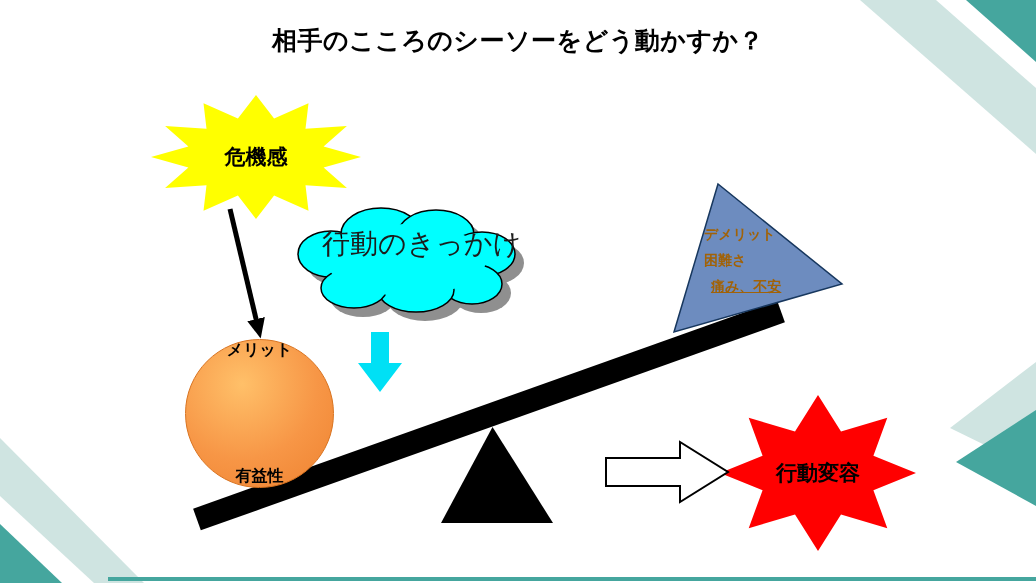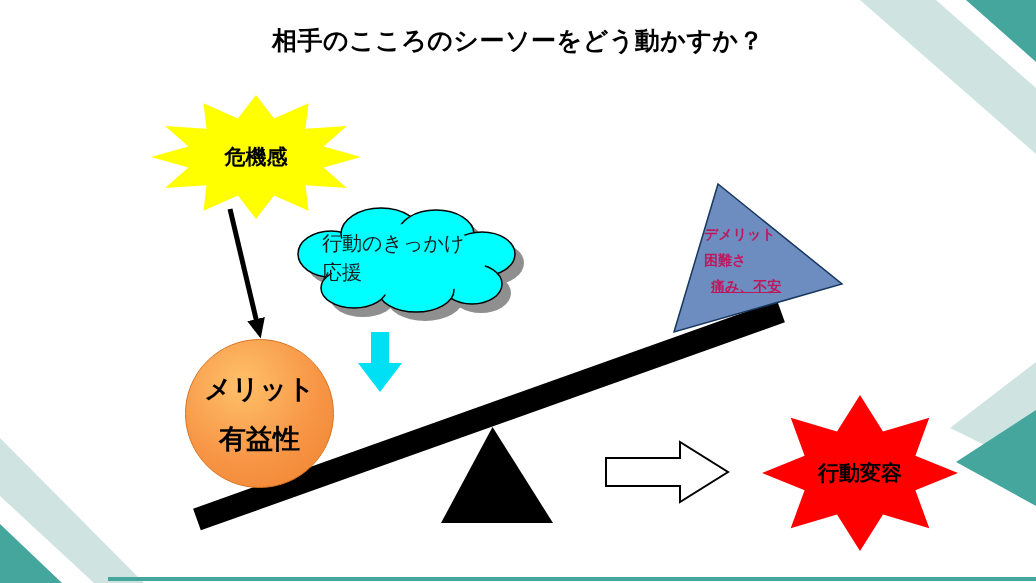--- a/index.html
+++ b/index.html
@@ -25,26 +25,26 @@
   .shape-label{
     position:absolute;inset:0;
     display:flex;align-items:center;justify-content:center;
     font-weight:bold;color:#000;
   }
   .crisis-label{font-size:21px;}
   .behavior-label{font-size:21px;}
 
   .cloud-text{
     position:absolute;left:322px;top:229px;
-    font-size:20px;line-height:29px;color:#1c1c1c;
+    font-size:28px;line-height:29px;color:#1c1c1c;
   }
 
   .triangle-text{
     position:absolute;left:704px;top:221px;
-    font-size:14px;font-weight:bold;line-height:26px;color:#be185d;
+    font-size:14px;font-weight:bold;line-height:26px;color:#a16207;
   }
   .triangle-text .t-line3{margin-left:7px;text-decoration:underline;}
 
   .seesaw-plank{
     position:absolute;left:179px;top:404px;
     width:620px;height:23px;background:#000;
     transform:rotate(-19.6deg);
   }
   .seesaw-fulcrum{
     position:absolute;left:441px;top:427px;
@@ -53,23 +53,23 @@
   }
 
   .merit-circle{
     position:absolute;left:185px;top:339px;
     width:147px;height:147px;border-radius:50%;
     background:radial-gradient(circle at 38% 30%, #ffc069 0%, #f79646 55%, #ee8230 100%);
     border:1px solid #d9731f;
   }
   .merit-circle .circle-text{
     position:absolute;inset:0;
-    display:flex;flex-direction:column;align-items:center;justify-content:center;
+    display:flex;flex-direction:column;align-items:center;justify-content:space-between;
     gap:14px;
-    font-size:27px;font-weight:bold;color:#000;
+    font-size:16px;font-weight:bold;color:#000;
   }
 
   .z0{z-index:0}.z1{z-index:1}.z2{z-index:2}.z3{z-index:3}
 </style>
 </head>
 <body>
 
 <div class="slide no-select">
 
   <svg class="abs z0" style="left:0;top:0" width="1036" height="583" viewBox="0 0 1036 583">
@@ -126,21 +126,20 @@
       <ellipse cx="150" cy="36" rx="38" ry="24"></ellipse>
         <ellipse cx="196" cy="56" rx="33" ry="22"></ellipse>
       <ellipse cx="186" cy="86" rx="30" ry="20"></ellipse>
         <ellipse cx="130" cy="92" rx="38" ry="22"></ellipse>
       <ellipse cx="68" cy="90" rx="33" ry="20"></ellipse>
     </g>
     <ellipse cx="120" cy="62" rx="80" ry="36" fill="#00ffff"></ellipse>
   </svg>
   <div class="cloud-text z3">
     <div>行動のきっかけ</div>
-    <div>応援</div>
   </div>
 
   <svg class="abs z3" style="left:355px;top:330px" width="50" height="66" viewBox="0 0 50 66">
     <polygon points="16,2 34,2 34,33 47,33 25,62 3,33 16,33" fill="#00e0f5" stroke="#ffffff" stroke-width="3" paint-order="stroke"></polygon>
   </svg>
 
   <svg class="abs z2" style="left:670px;top:180px" width="176" height="156" viewBox="0 0 176 156">
     <polygon points="48,4 4,152 172,104" fill="#6d8cbf" stroke="#17375e" stroke-width="1.5"></polygon>
   </svg>
   <div class="triangle-text z3">
@@ -149,21 +148,21 @@
     <div class="t-line3">痛み、不安</div>
   </div>
 
   <div class="merit-circle z2">
     <div class="circle-text">
       <span>メリット</span>
       <span>有益性</span>
     </div>
   </div>
 
-  <div class="abs z2" style="left:760px;top:393px;width:200px;height:160px">
+  <div class="abs z2" style="left:718px;top:393px;width:200px;height:160px">
     <svg width="200" height="160" viewBox="0 0 200 160">
       <polygon fill="#ff0000" points="198,80 155.4,97.2 169.3,135.2 123,121.6 100,158 77,121.6 30.7,135.2 44.6,97.2 2,80 44.6,62.8 30.7,24.8 77,38.4 100,2 123,38.4 169.3,24.8 155.4,62.8"></polygon>
     </svg>
     <div class="shape-label behavior-label">行動変容</div>
   </div>
 
   <svg class="abs z3" style="left:604px;top:438px" width="128" height="68" viewBox="0 0 128 68">
     <polygon points="2,20 76,20 76,4 124,34 76,64 76,48 2,48" fill="#ffffff" stroke="#000000" stroke-width="2"></polygon>
   </svg>
 

